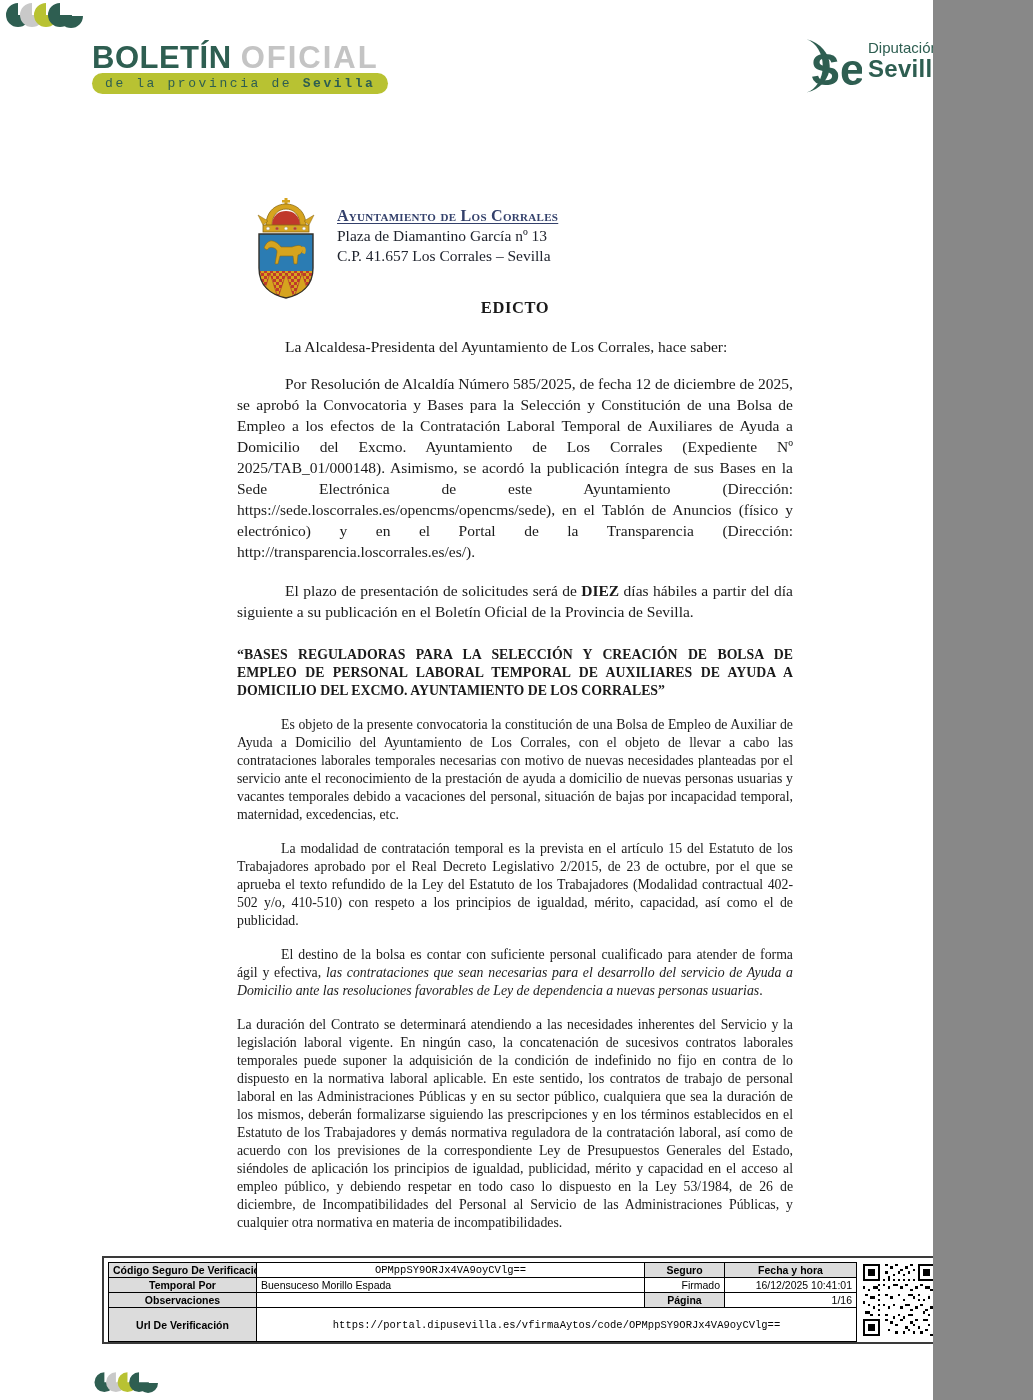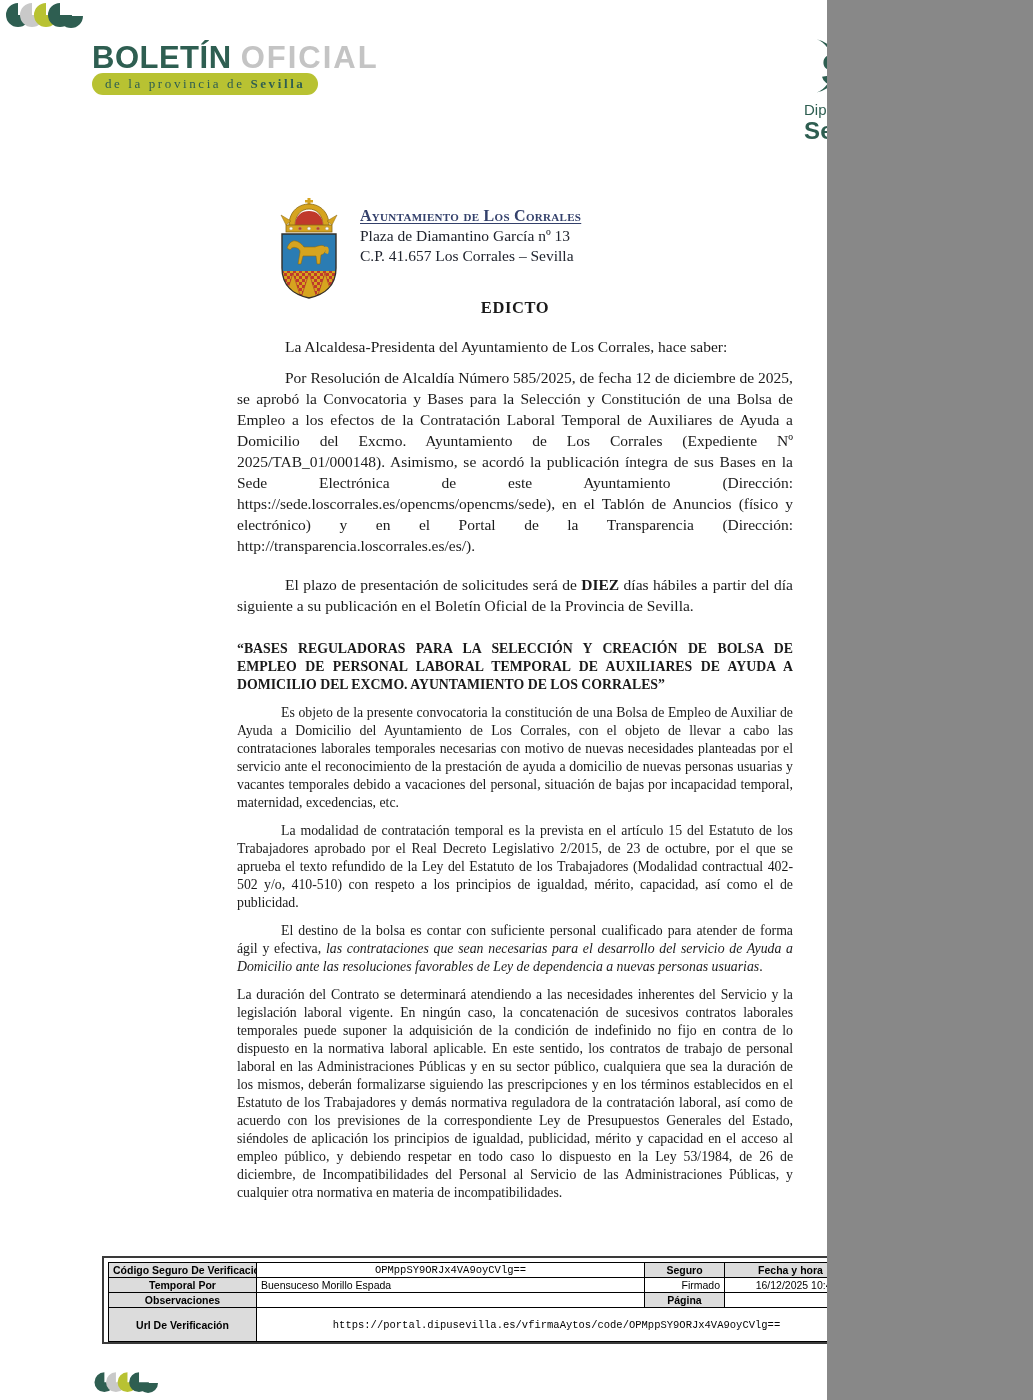--- a/index.html
+++ b/index.html
@@ -1,44 +1,44 @@
 <!DOCTYPE html>
 <html><head>
 <meta charset="utf-8">
 <style>
   html,body{margin:0;padding:0;background:#888;}
-  .page{position:relative;width:827px;height:1400px;background:#ffffff;overflow:hidden;
+  .page{position:relative;width:933px;height:1400px;background:#ffffff;overflow:hidden;
         font-family:"Liberation Serif",serif;color:#1a1a1a;}
 
   
   .corner-logo{position:absolute;}
   .masthead-title{position:absolute;left:92px;top:40px;font-family:"Liberation Sans",sans-serif;
     font-size:31px;font-weight:bold;letter-spacing:.5px;white-space:nowrap;}
   .masthead-title .t-bold{color:#2e5e51;}
   .masthead-title .t-light{color:#c4c4c4;font-weight:600;letter-spacing:2px;}
   .masthead-pill{position:absolute;left:92px;top:73px;background:#b8c232;border-radius:13px;
-    padding:3px 13px;font-family:Liberation Serif, serif;font-size:13px;letter-spacing:2.6px;
+    padding:3px 13px;font-family:Liberation Mono, monospace;font-size:13px;letter-spacing:2.6px;
     color:#2e5e51;white-space:nowrap;}
   .masthead-pill b{letter-spacing:2.6px;}
 
-  .dipu{position:absolute;left:798px;top:36px;display:flex;align-items:center;flex-direction:column;}
+  .dipu{position:absolute;left:798px;top:36px;display:flex;}
   .dipu-text{font-family:"Liberation Sans",sans-serif;color:#2e5e51;line-height:1.05;margin-left:6px;margin-top:4px;}
   .dipu-line1{font-size:15px;font-weight:400;}
   .dipu-line2{font-size:24px;font-weight:bold;letter-spacing:.3px;}
 
   
-  .letterhead{position:absolute;left:272px;top:198px;display:flex;}
+  .letterhead{position:absolute;left:249px;top:198px;display:flex;}
   .lh-text{margin-left:14px;margin-top:8px;font-size:15.5px;line-height:20px;color:#20242e;}
   .lh-name{font-weight:bold;font-variant:small-caps;color:#33406b;text-decoration:underline;
     text-underline-offset:2px;font-size:16px;letter-spacing:.3px;}
 
   
   .doc-body{position:absolute;left:237px;top:298px;width:556px;}
   .doc-body h1{font-size:16.5px;text-align:center;margin:0 0 18px 0;letter-spacing:.6px;}
-  .doc-body p{margin:10px 0 2px 0;}
+  .doc-body p{margin:16px 0 2px 0;}
   .lg{font-size:15.5px;line-height:21px;}
   .md{font-size:14.5px;line-height:18px;}
   .sm{font-size:13.8px;line-height:18px;}
   .just{text-align:justify;}
   .ind{text-indent:48px;}
   .ind2{text-indent:44px;}
   .bold{font-weight:bold;}
   .g8{margin-top:8px!important;}
   .g16{margin-top:18px!important;}
   .g22{margin-top:24px!important;}

